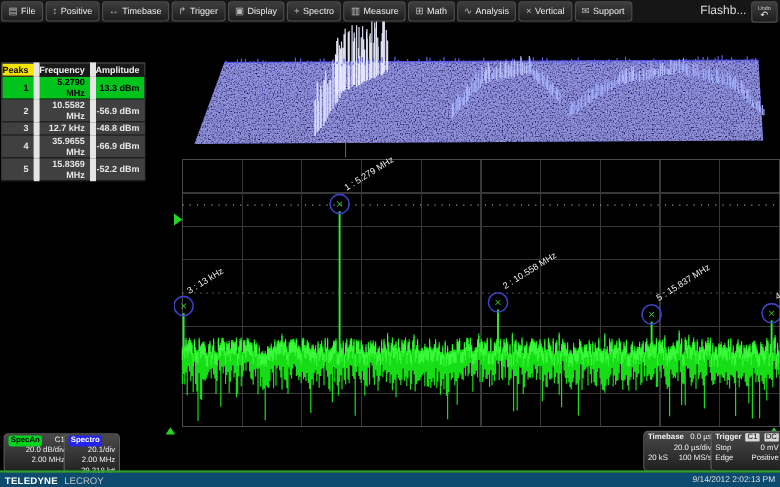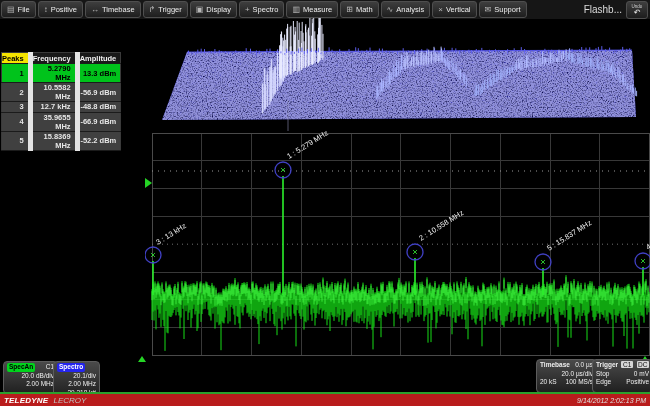--- a/index.html
+++ b/index.html
@@ -39,21 +39,21 @@
   .desc-box{position:absolute;background:linear-gradient(#4a4a4a,#202020);border:1px solid #5c5c5c;
             border-radius:4px;font-size:6.5px;color:#efefef;padding:1px 3px;line-height:8.5px;}
   .desc-box .brow{display:flex;justify-content:space-between;align-items:center;}
   .chip{padding:0 2px;border-radius:2px;font-weight:bold;}
   .chip-green{background:#00d41c;color:#000;}
   .chip-blue{background:#2424ee;color:#fff;}
   .chip-lite{background:#d6d6d6;color:#111;border-radius:1px;margin-left:2px;padding:0 1.5px;font-weight:normal;}
   .rline{text-align:right;}
   #separator-line{position:absolute;left:0;top:392px;width:650px;height:2px;background:#2da02d;}
   #footer{position:absolute;left:0;top:394px;width:650px;height:12px;display:flex;
-          justify-content:space-between;align-items:center;padding:0 4px;box-sizing:border-box;background:#b91c1c;font-style:italic;}
+          justify-content:space-between;align-items:center;padding:0 4px;box-sizing:border-box;background:#0c4a6e;}
   #brand{font-size:8px;color:#fff;}
   #brand .b1{font-weight:bold;letter-spacing:.2px;} #brand .b2{color:#c2c2c2;margin-left:3px;}
   #datetime{font-size:7px;color:#e0e0e0;}
 </style>
 </head>
 <body>
 
 <div id="app">
 
   <div id="menubar">

